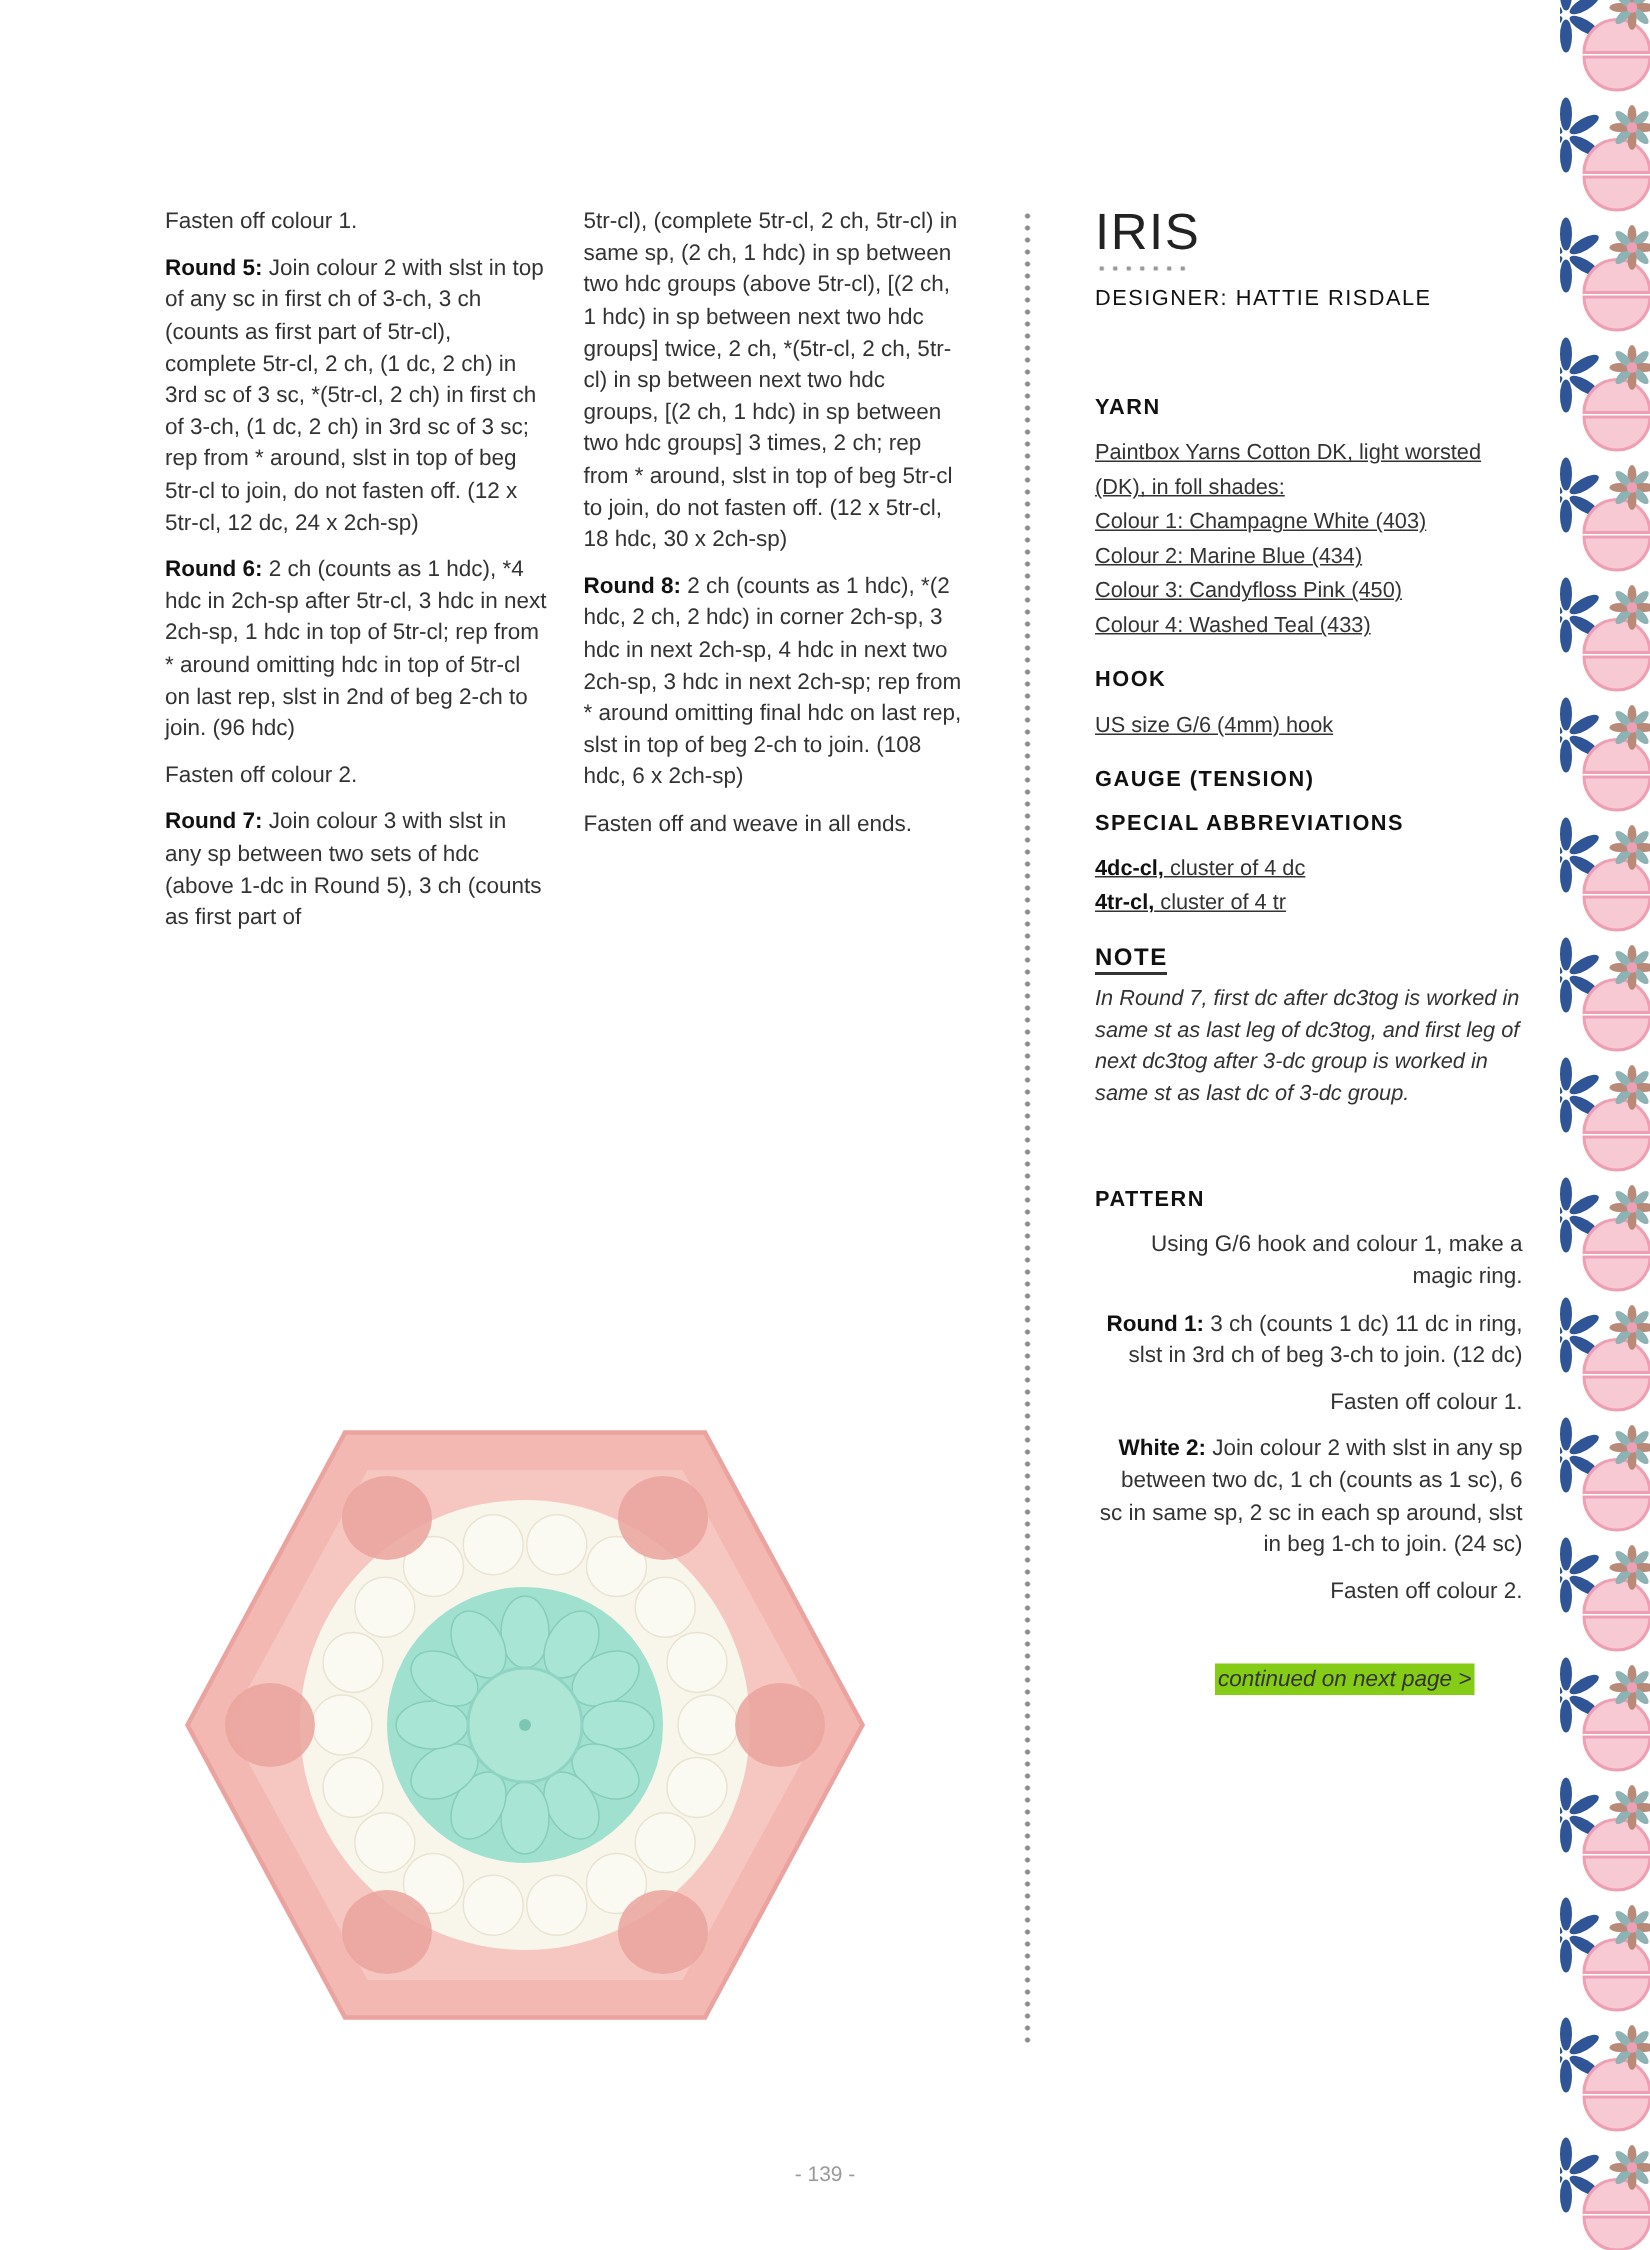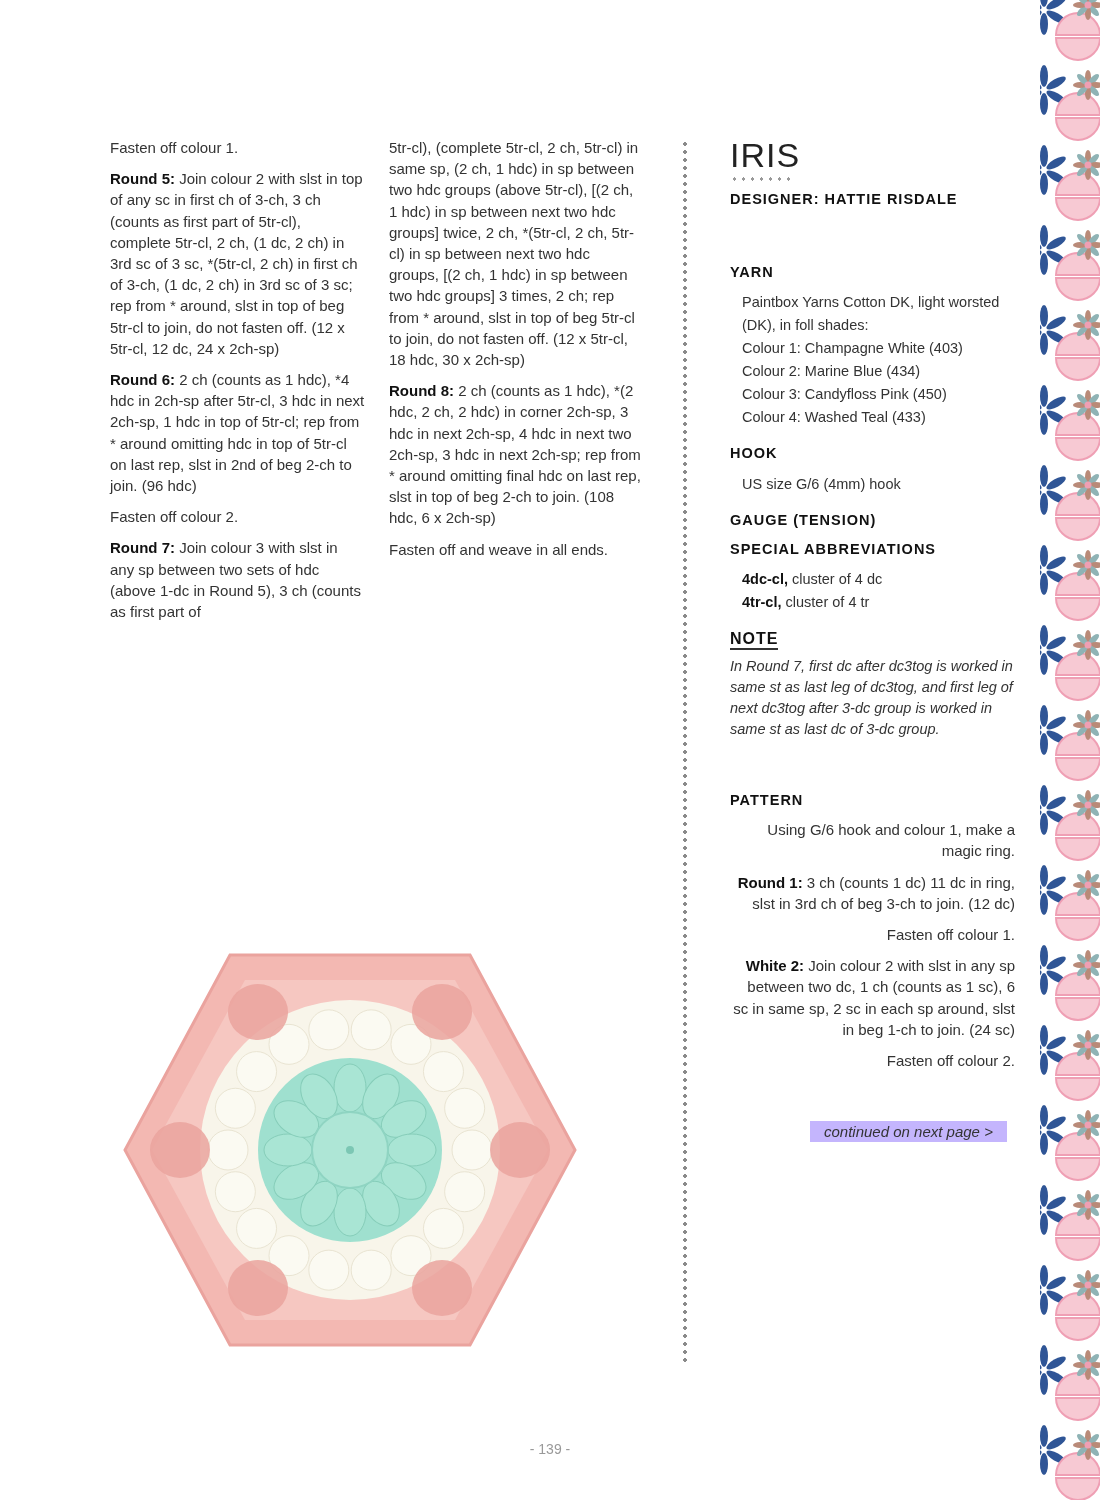--- a/index.html
+++ b/index.html
@@ -11,29 +11,29 @@
   #col1 { left:110px; top:137px; width:255px; }
   #col2 { left:389px; top:137px; width:255px; }
   #col3 { left:730px; top:137px; width:285px; }
   .divider { position:absolute; left:683px; top:140px; width:4px; height:1222px;
              background-image:radial-gradient(circle, #8a8a8a 1.6px, transparent 1.8px);
              background-size:4px 8px; background-repeat:repeat-y; }
   .title { font-size:34px; line-height:36px; font-weight:normal; color:#222; letter-spacing:1px; margin:0; }
   .title-dots { margin:4px 0 8px 0; width:64px; height:4px;
                 background-image:radial-gradient(circle, #999 1.5px, transparent 1.7px);
                 background-size:9px 4px; background-repeat:repeat-x; }
-  .designer { font-size:14.5px; font-weight:bold; letter-spacing:1px; color:#111; margin:0 0 52px 0; }
+  .designer { font-size:14.5px; font-weight:normal; letter-spacing:1px; color:#111; margin:0 0 52px 0; }
   .sec-h { font-size:14.5px; font-weight:bold; letter-spacing:1px; color:#111; margin:0 0 8px 0; }
-  .sec-body { margin:0 0 14px 12px; font-size:14.5px; line-height:23px; }
+  .sec-body { margin:0 0 14px 0; font-size:14.5px; line-height:23px;text-decoration:underline; }
   .sec-body div { margin:0; }
   .note-h { font-size:16px; font-weight:bold; letter-spacing:1px; color:#111; display:inline-block;
             border-bottom:2px solid #333; line-height:18px; margin:2px 0 6px 0; }
   .note-body { font-style:italic; font-size:14.5px; line-height:21px; margin:0 0 50px 0; }
   .pattern-body p { margin:0 0 10px 0;text-align:right; }
-  .continued { display:inline-block; background:#c4b5fd; font-style:italic; padding:0 14px; margin-left:80px; margin-top:40px; cursor:pointer; }
+  .continued { display:inline-block; background:#84cc16; font-style:italic; padding:0 2px; margin-left:80px; margin-top:28px; cursor:pointer; }
   .page-num { position:absolute; left:0; width:1100px; text-align:center; top:1441px; font-size:14px; color:#999; }
   .border-strip { position:absolute; left:1040px; top:0; width:60px; height:1500px; overflow:hidden; }
   .photo { position:absolute; left:120px; top:950px; width:460px; height:400px; }
 </style>
 </head>
 <body>
 
 <div id="col1" class="col">
     <p>Fasten off colour 1.</p>
     <p><b>Round 5:</b><span> Join colour 2 with slst in top of any sc in first ch of 3-ch, 3 ch (counts as first part of 5tr-cl), complete 5tr-cl, 2 ch, (1 dc, 2 ch) in 3rd sc of 3 sc, *(5tr-cl, 2 ch) in first ch of 3-ch, (1 dc, 2 ch) in 3rd sc of 3 sc; rep from * around, slst in top of beg 5tr-cl to join, do not fasten off. (12 x 5tr-cl, 12 dc, 24 x 2ch-sp)</span></p>

